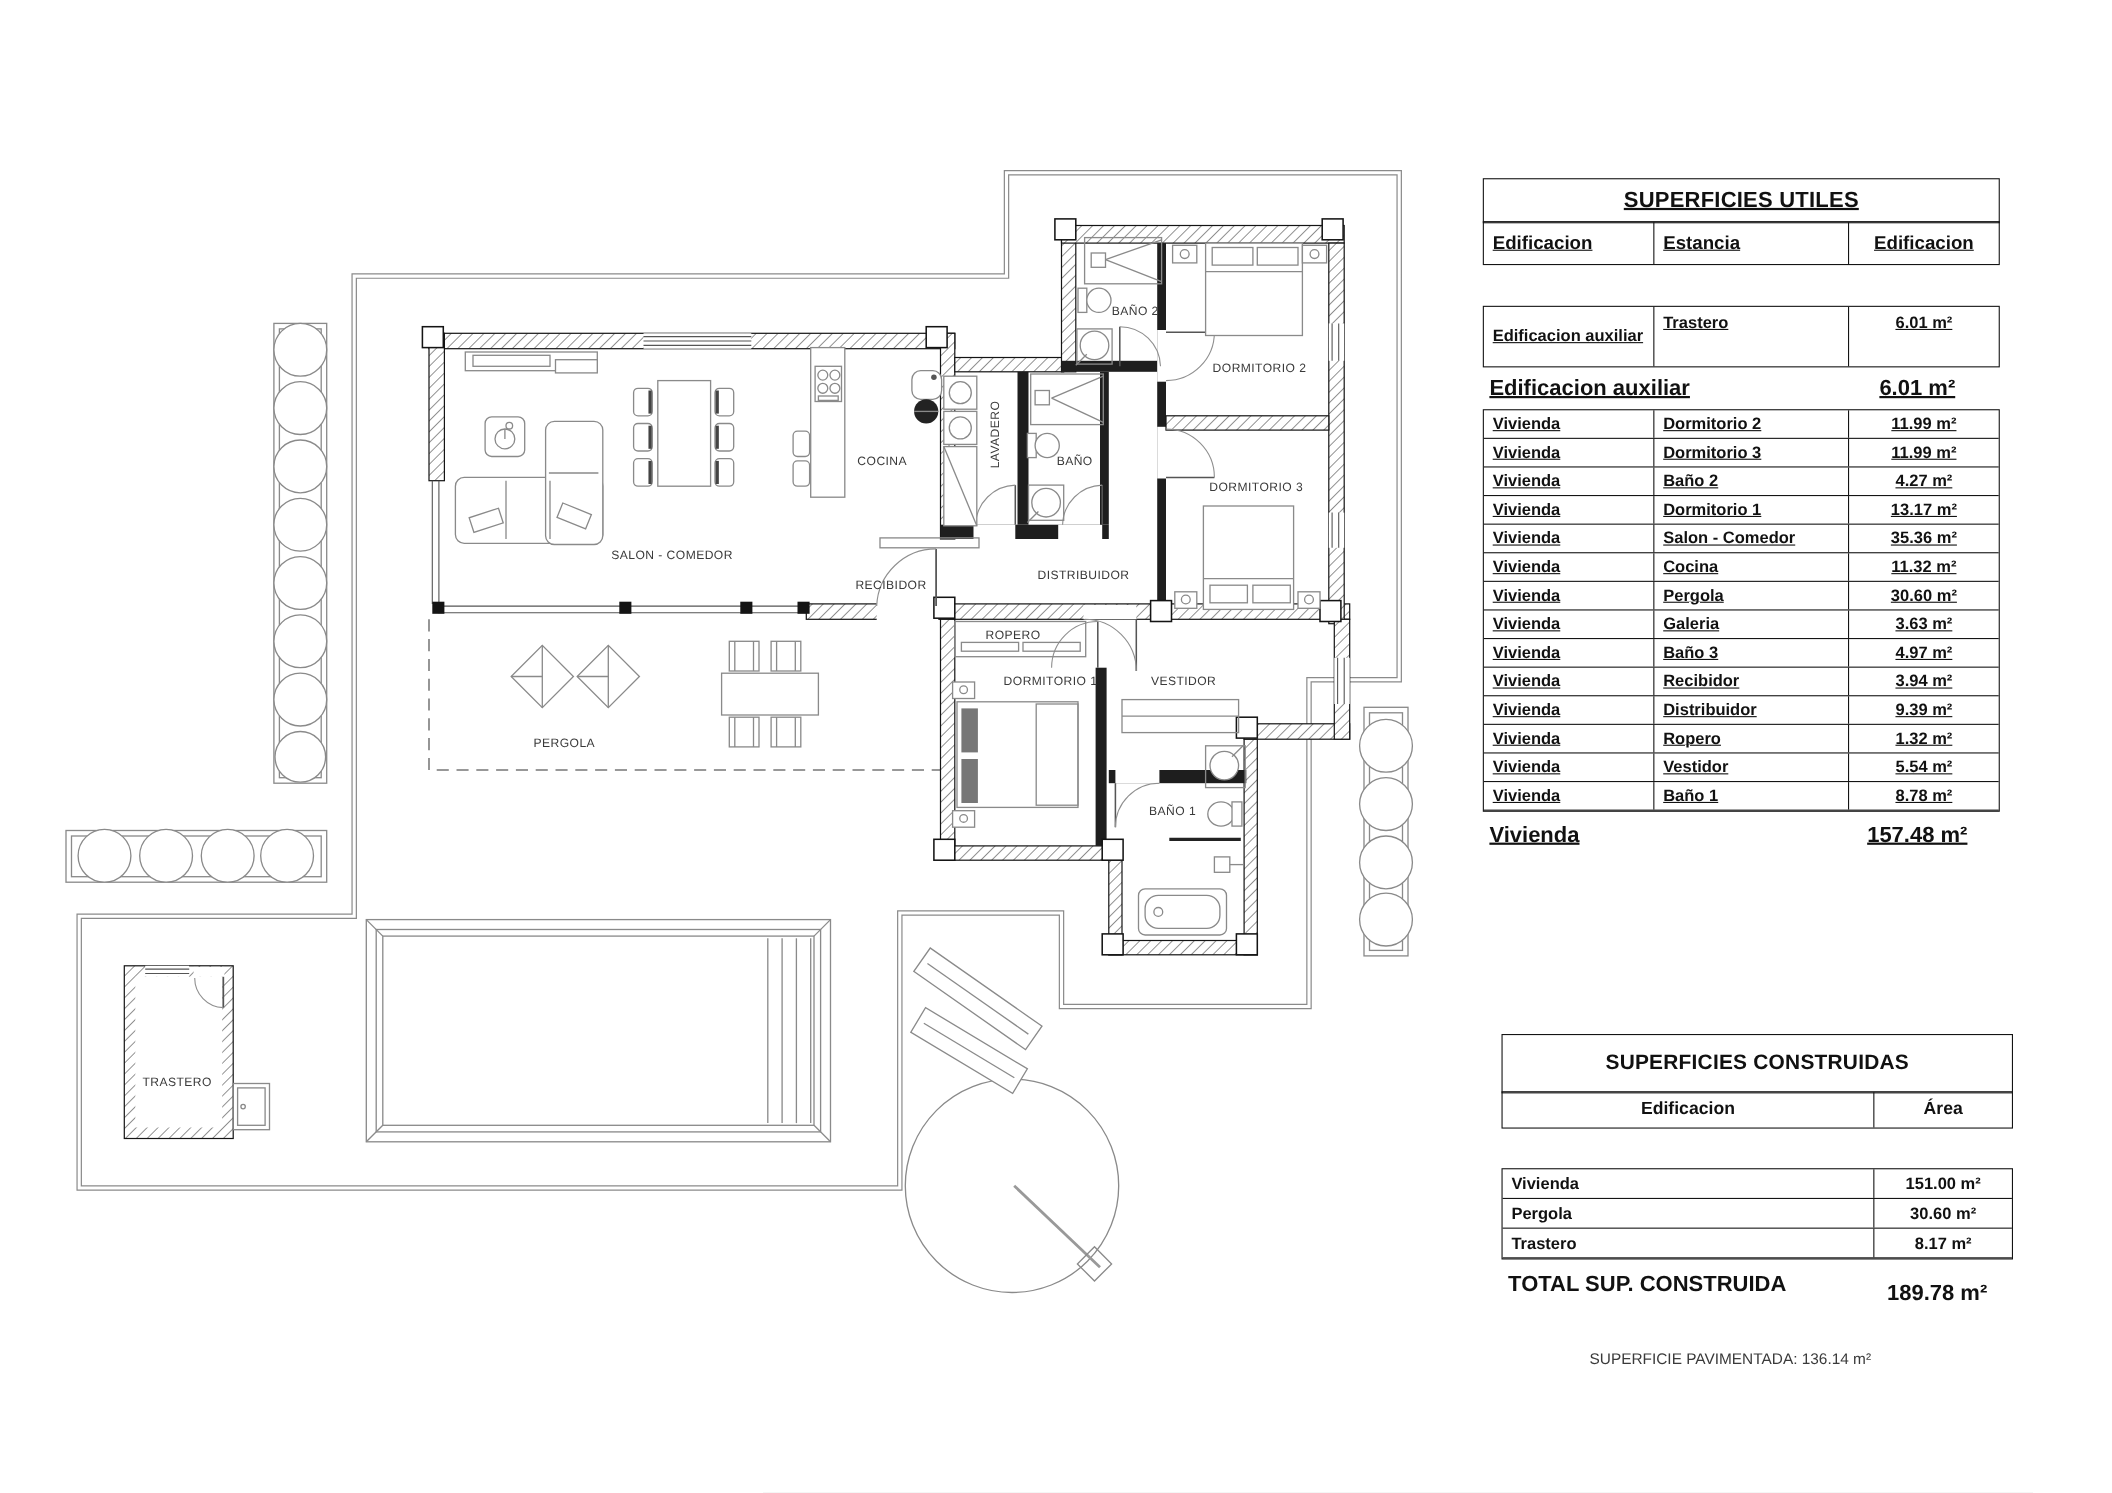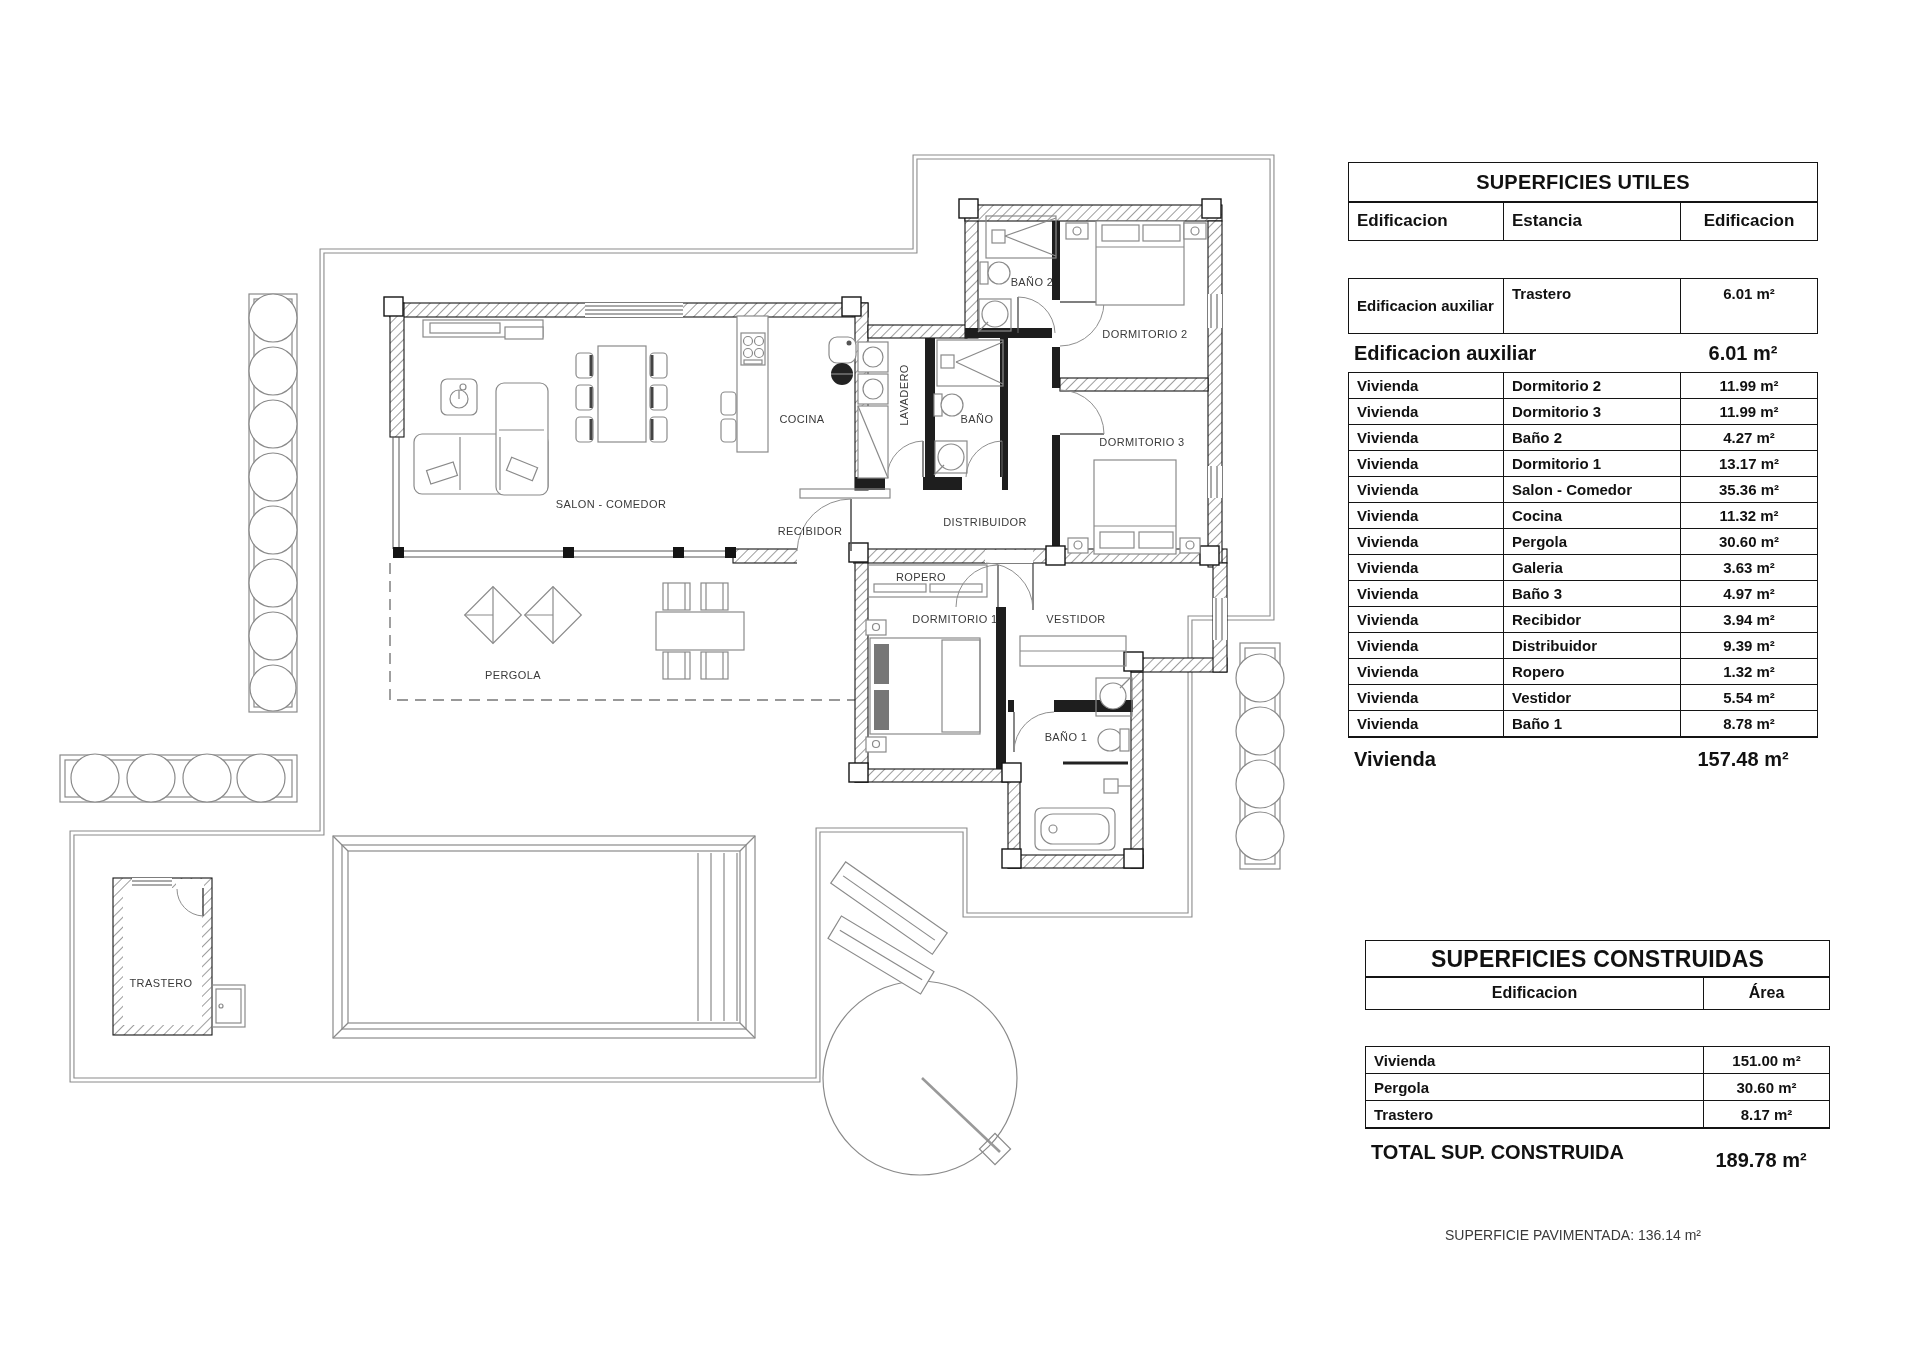--- a/index.html
+++ b/index.html
@@ -436,21 +436,21 @@
       <text x="1142" y="446" text-anchor="middle">DORMITORIO 3</text>
       <text x="810" y="535" text-anchor="middle">RECIBIDOR</text>
       <text x="985" y="526" text-anchor="middle">DISTRIBUIDOR</text>
       <text x="921" y="581" text-anchor="middle" font-size="10">ROPERO</text>
       <text x="955" y="623" text-anchor="middle">DORMITORIO 1</text>
       <text x="1076" y="623" text-anchor="middle">VESTIDOR</text>
       <text x="1066" y="741" text-anchor="middle">BAÑO 1</text>
     </g>
   </svg>
 
-  <div class="tbl" style="left:1348px;top:162px;width:470px;">
+  <div class="tbl" style="left:1348px;top:162px;width:470px;text-decoration:underline;">
     <div class="row bordered title-row" style="height:41px;">
       <span>SUPERFICIES UTILES</span>
     </div>
     <div class="row bordered hdr" style="height:40px;margin-top:-1.6px;">
       <div class="cell l bd-r" style="width:155px;">Edificacion</div>
       <div class="cell l bd-r" style="width:177px;">Estancia</div>
       <div class="cell c" style="flex:1;">Edificacion</div>
     </div>
 
     <div class="row bordered datarow" style="height:56px;margin-top:37px;">
@@ -551,21 +551,21 @@
         </div>
       </div>
 
     <div class="subtotal" style="height:34px;margin-top:4px;">
       <div class="lab">Vivienda</div>
       <div class="val">157.48 m²</div>
     </div>
   </div>
 
   <div class="tbl" style="left:1365px;top:940px;width:465px;">
-    <div class="row bordered title-row" style="height:38px;font-size:23px;">
+    <div class="row bordered title-row" style="height:54px;font-size:19px;">
       <span>SUPERFICIES CONSTRUIDAS</span>
     </div>
     <div class="row bordered hdr" style="height:34px;margin-top:-1.6px;font-size:16px;">
       <div class="cell c bd-r" style="width:338px;">Edificacion</div>
       <div class="cell c" style="flex:1;">Área</div>
     </div>
 
     <div class="bordered" style="margin-top:36px;">
 
         <div class="row datarow" style="height:27px;border-bottom:1.4px solid #141414;">

